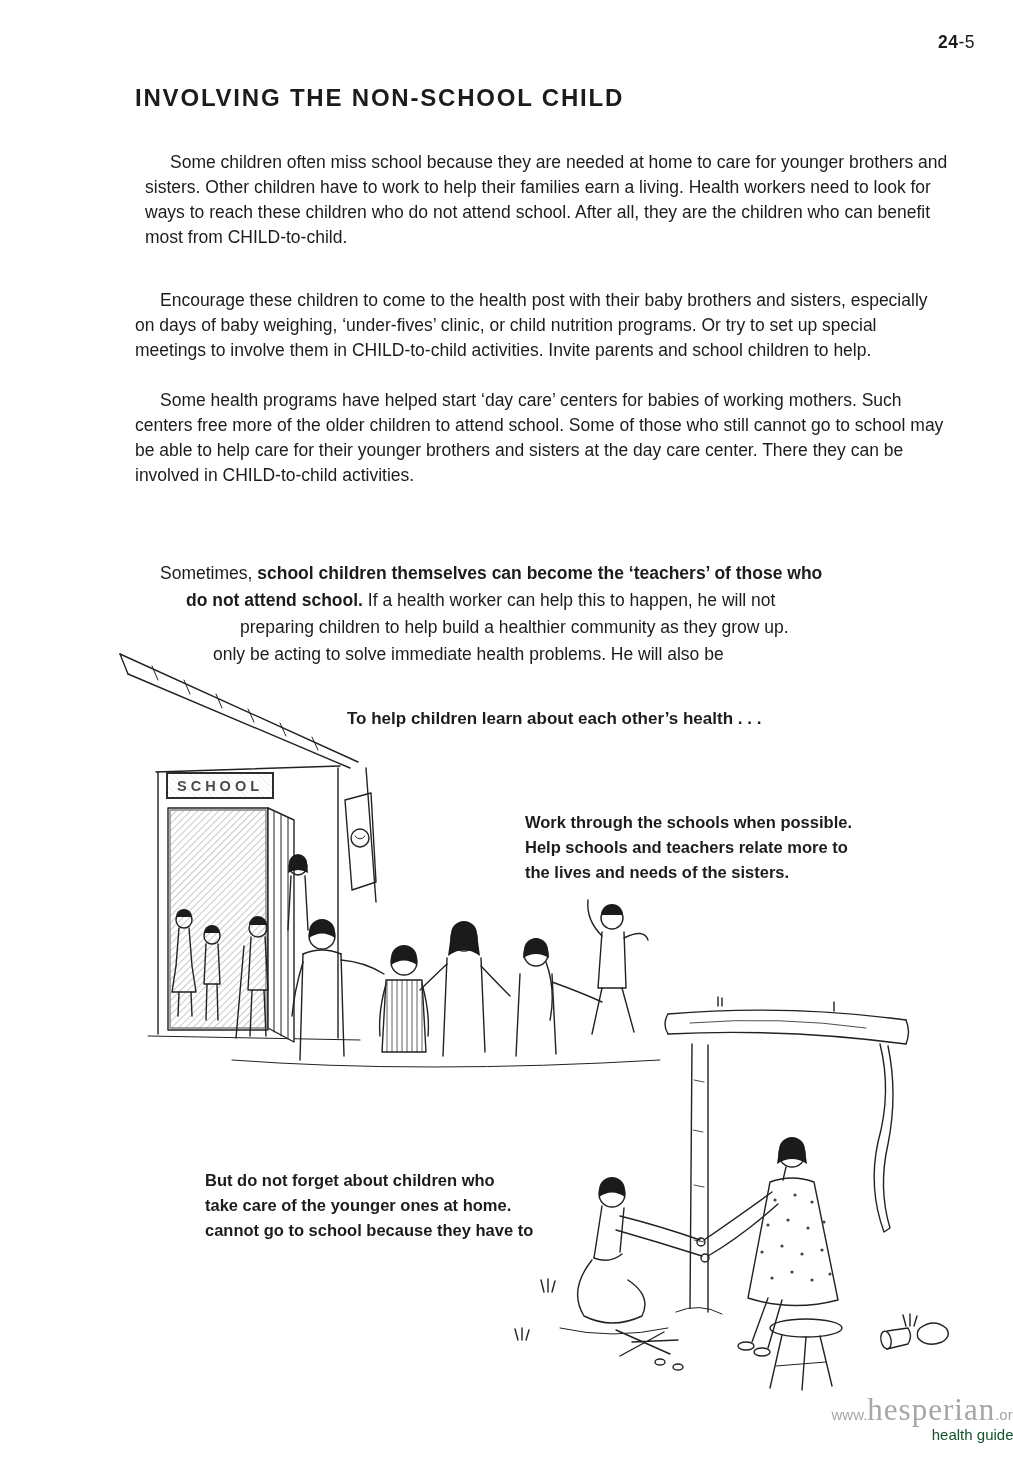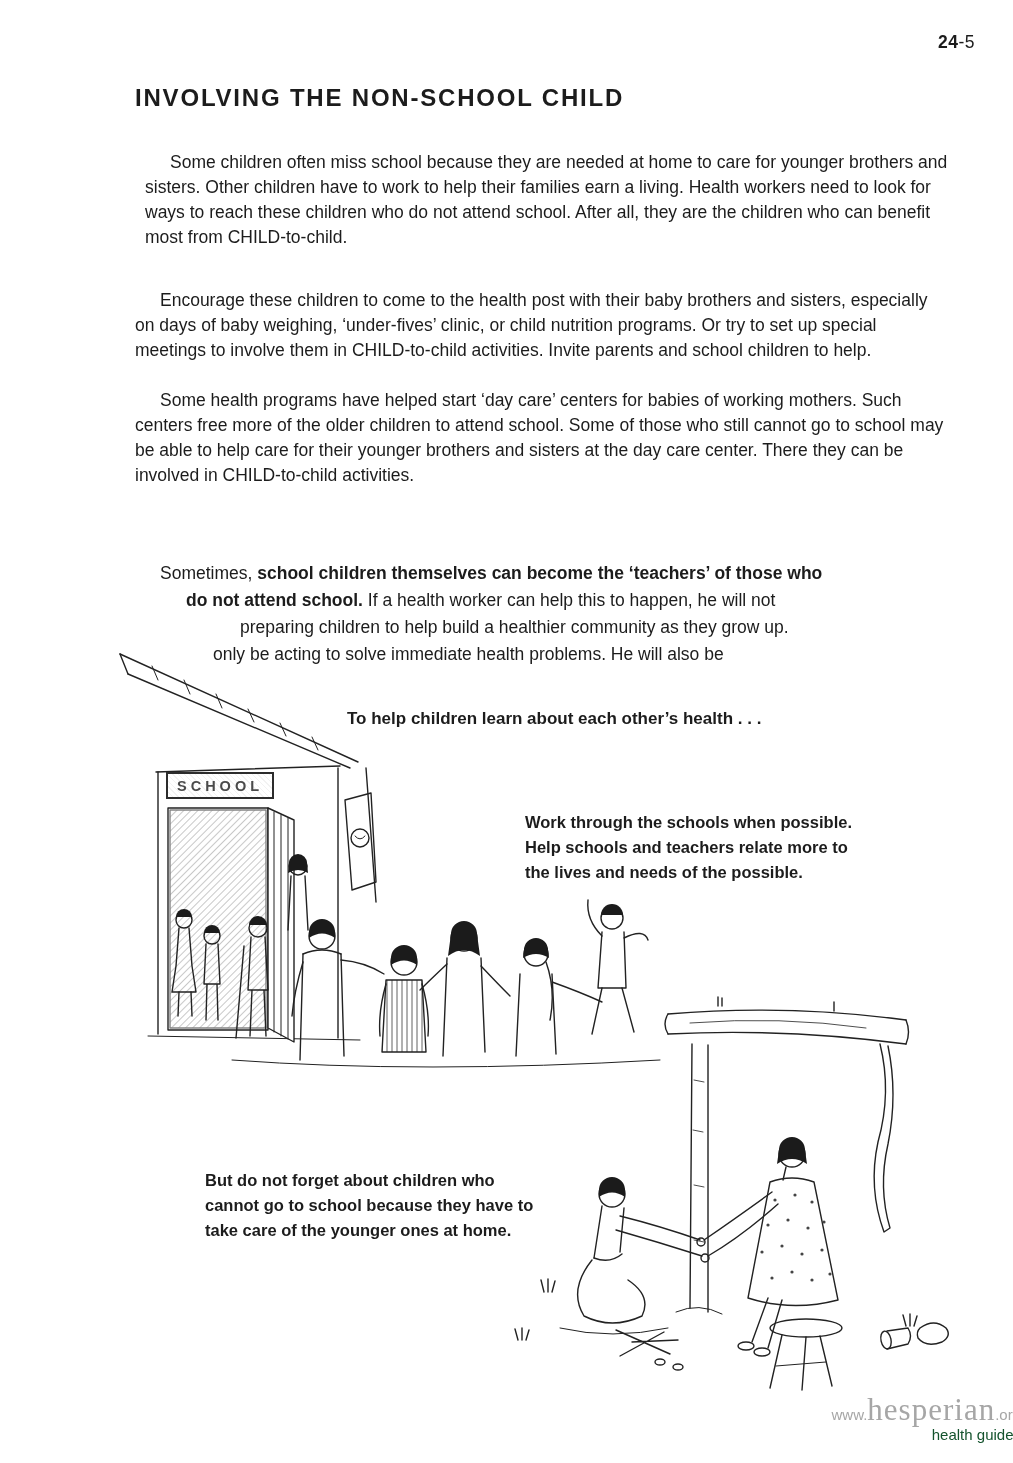--- a/index.html
+++ b/index.html
@@ -213,25 +213,25 @@
 
 <div class="abs cap" id="cap-intro">To help children learn about each other’s health . . .</div>
 
 <div class="abs" id="school-sign">
     <span>SCHOOL</span>
   </div>
 
 <div class="abs cap" id="cap-work">
   <div>Work through the schools when possible.</div>
   <div>Help schools and teachers relate more to</div>
-  <div>the lives and needs of the possible.</div>
+  <div>the lives and needs of the sisters.</div>
 </div>
 
 <div class="abs cap" id="cap-forget">
   <div>But do not forget about children who</div>
+  <div>take care of the younger ones at home.</div>
   <div>cannot go to school because they have to</div>
-  <div>take care of the younger ones at home.</div>
 </div>
 
 <div class="abs" id="watermark">
   <div><span class="small">www.</span><span class="name">hesperian</span><span class="small">.org</span></div>
   <div class="tagline">health guides</div>
 </div>
 
 </body></html>

